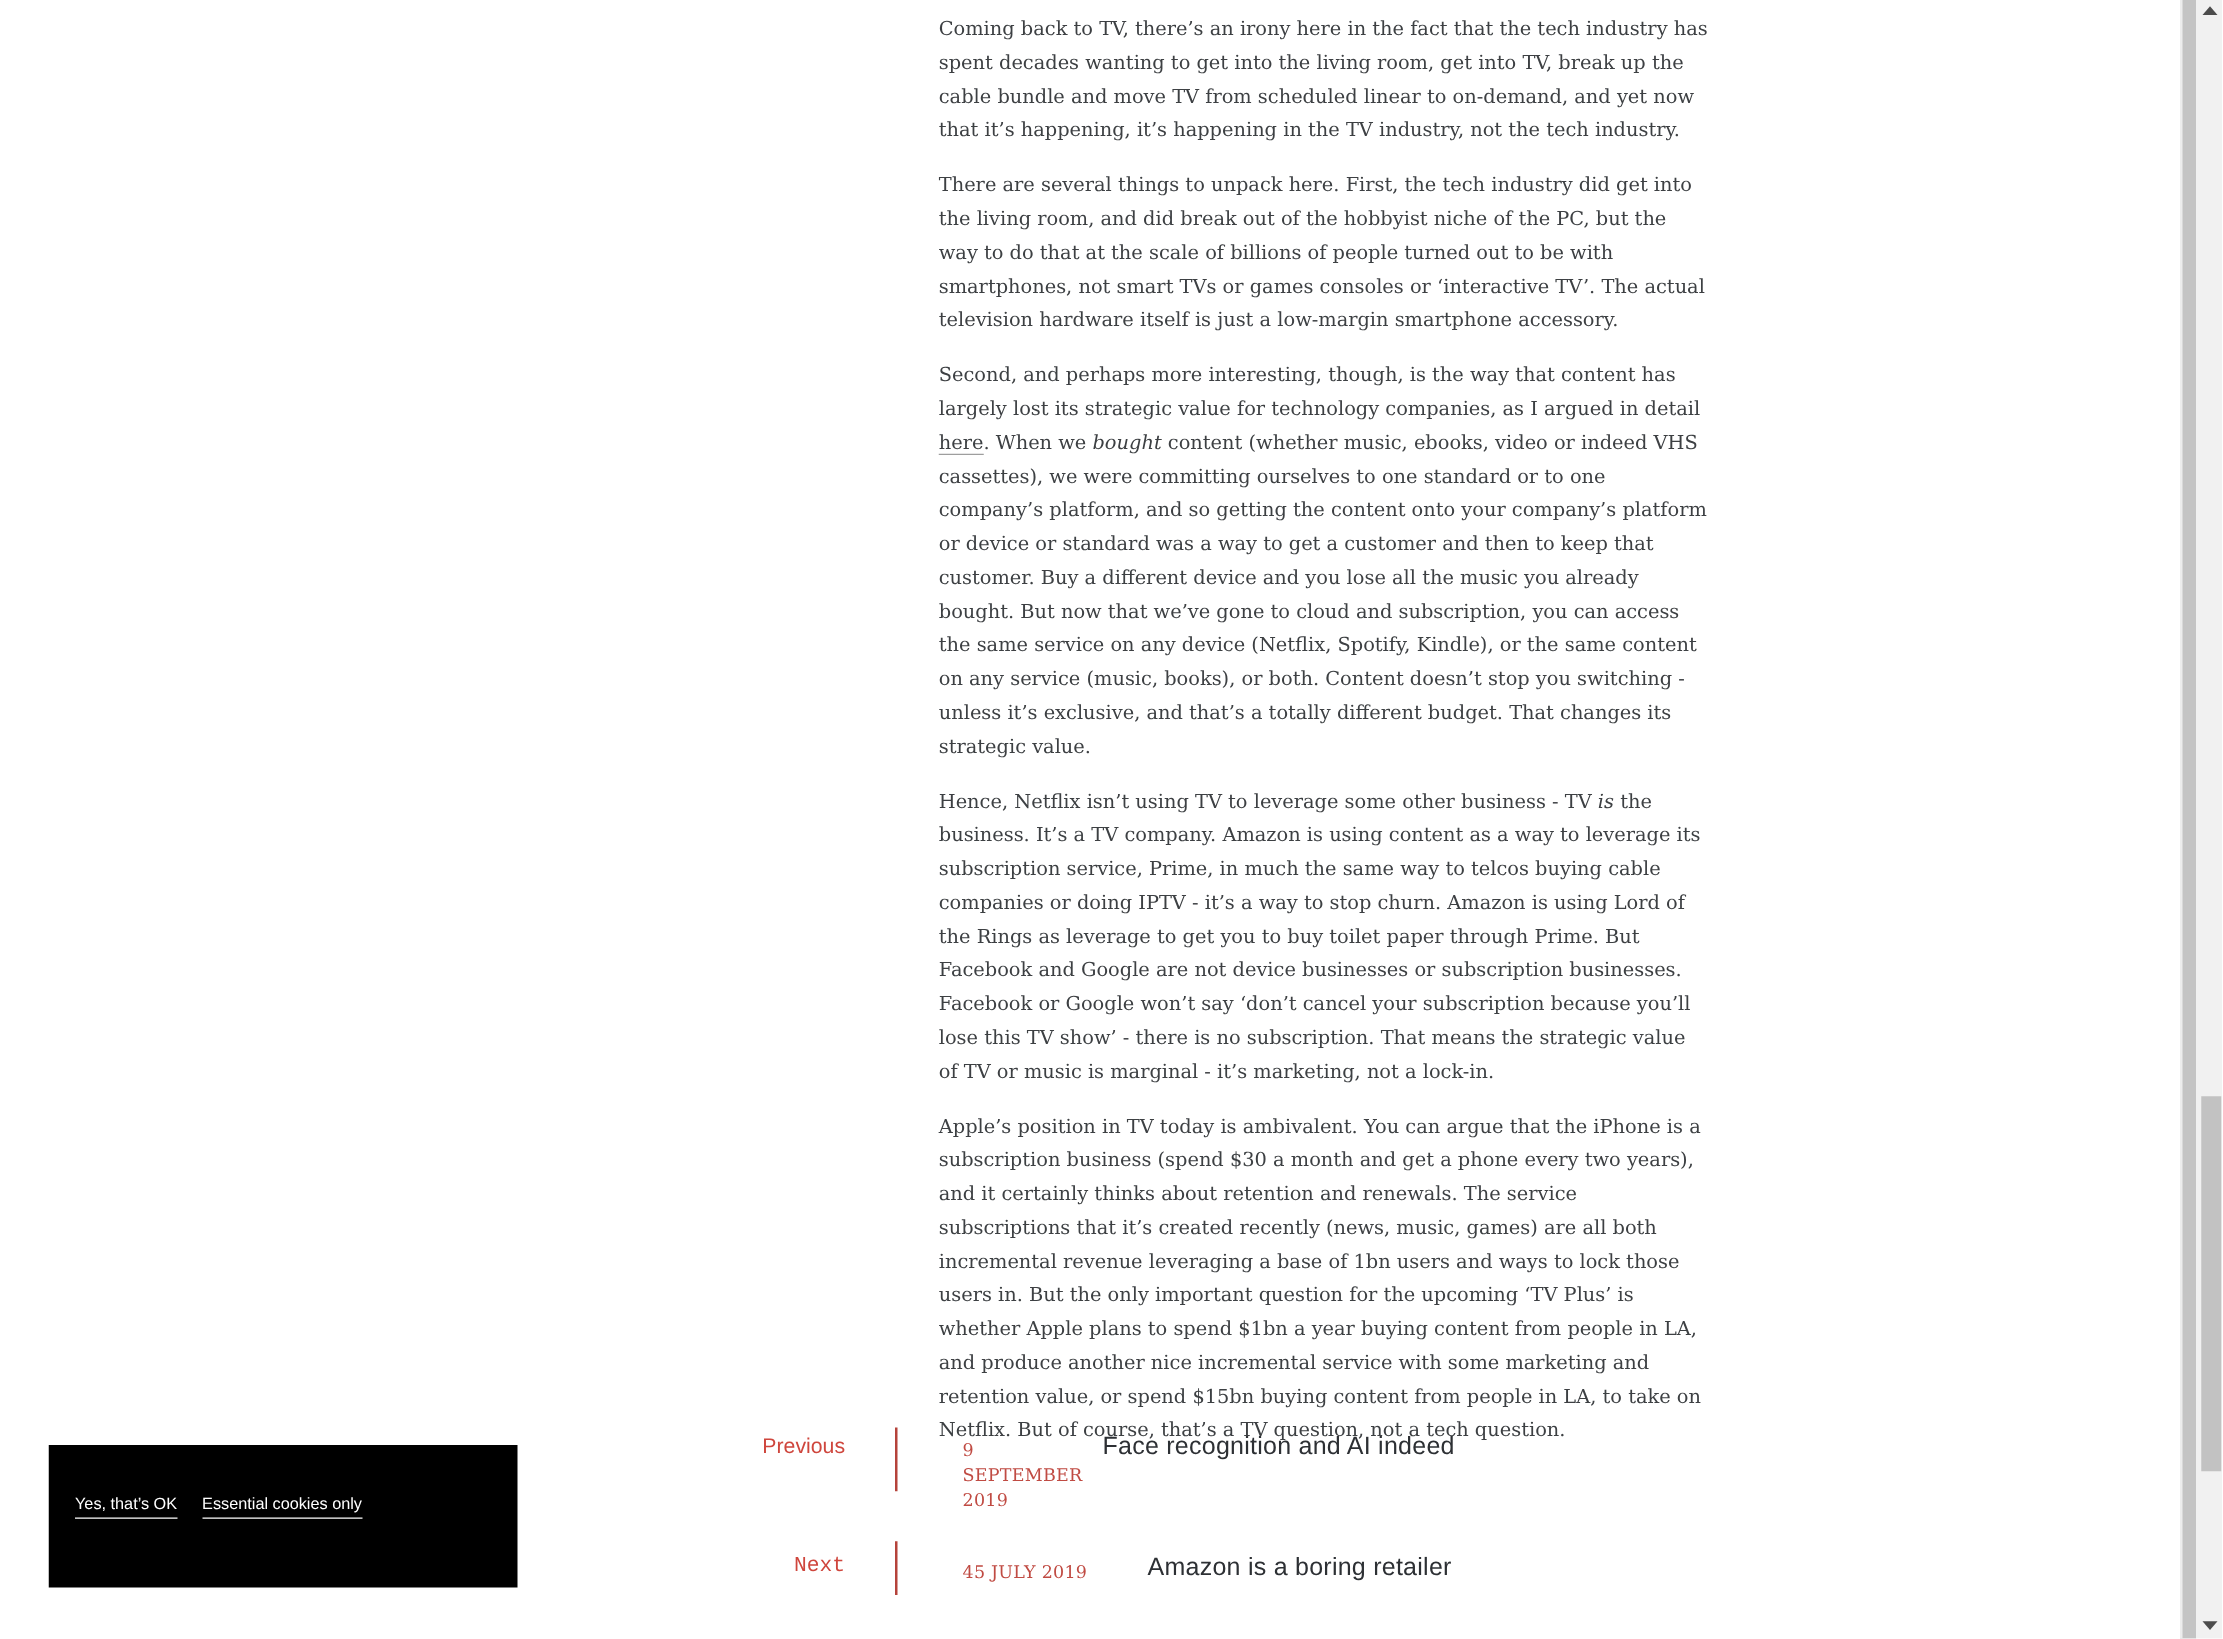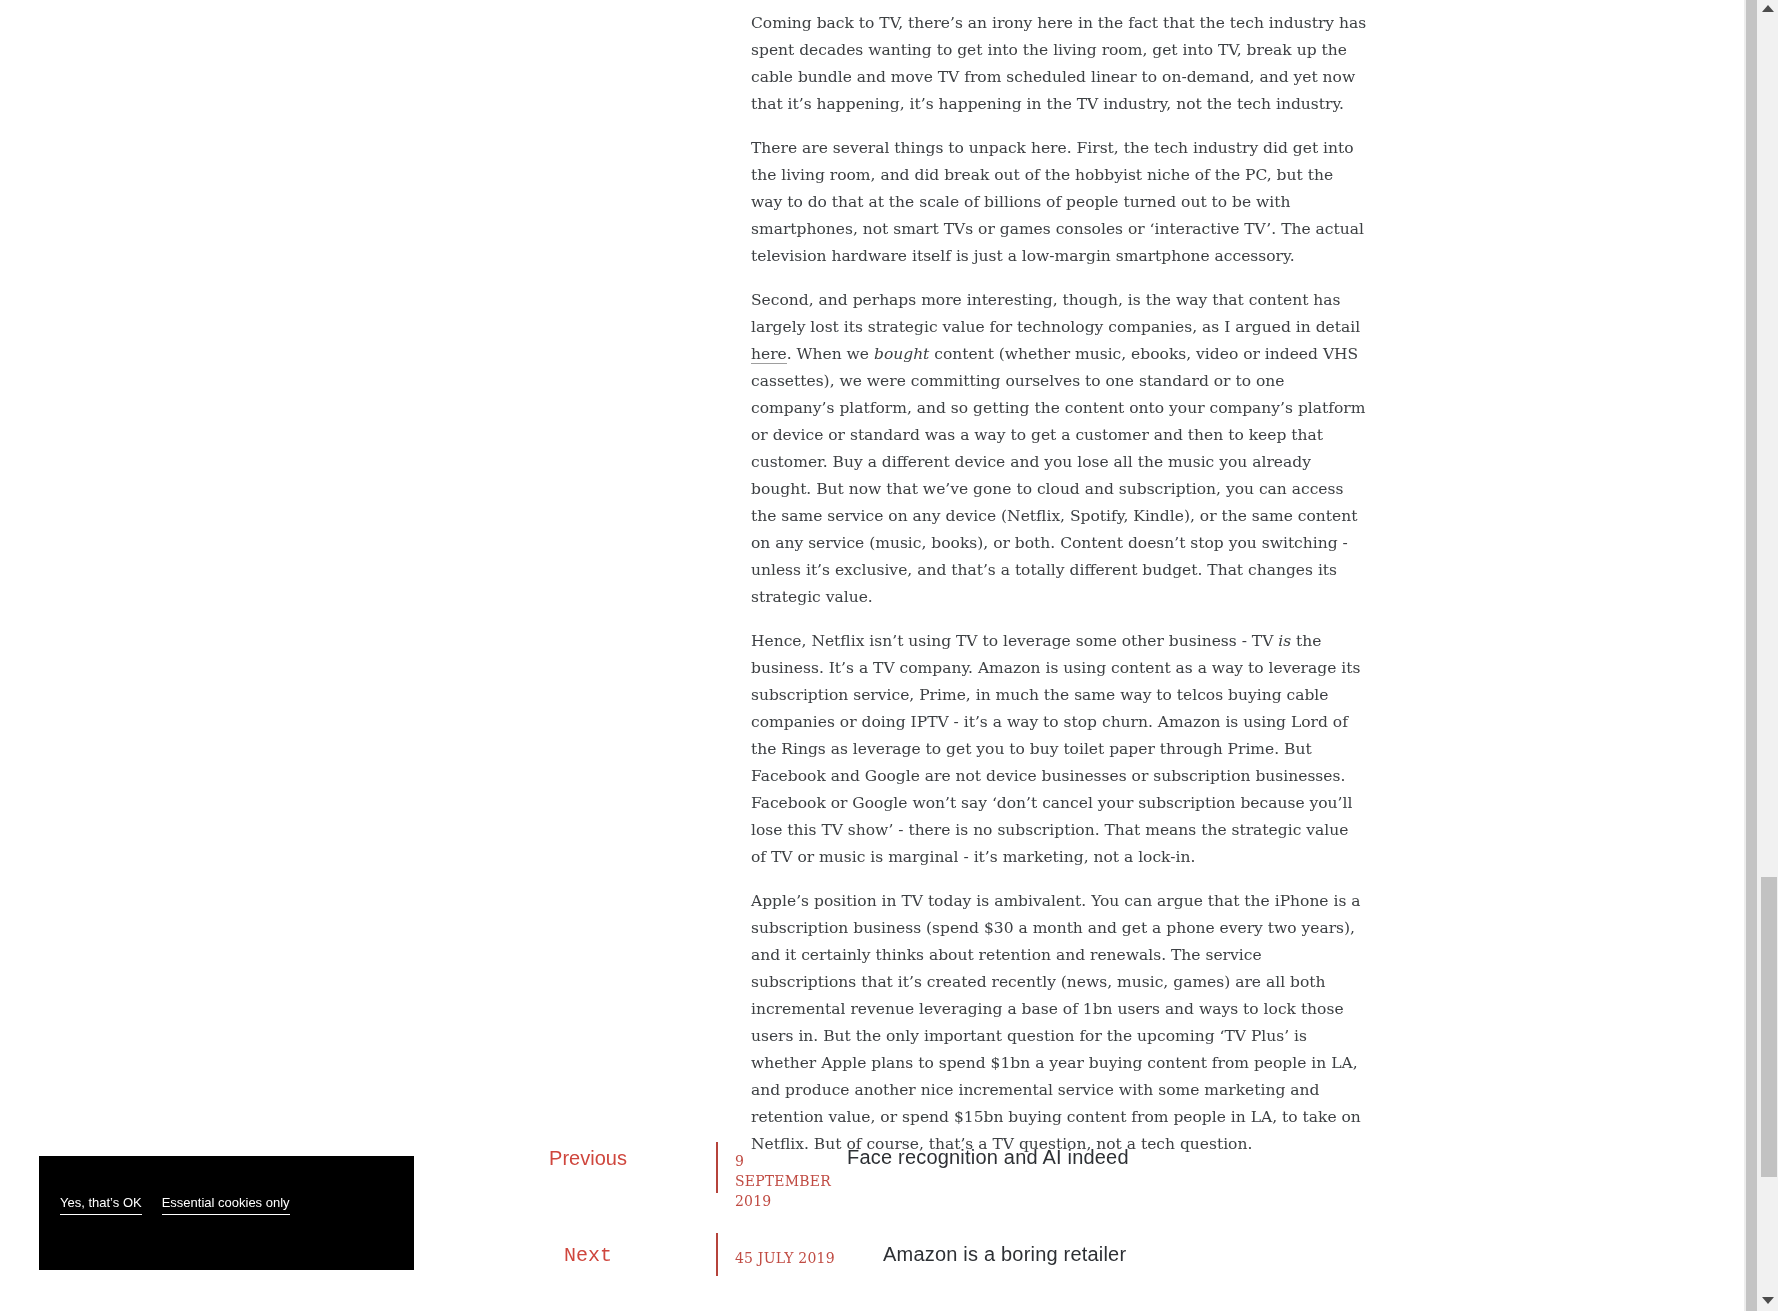--- a/index.html
+++ b/index.html
@@ -11,27 +11,27 @@
            font-family:"DejaVu Serif",serif;font-size:15.5px;line-height:27px;
            color:#3d4043;}
   .article p{margin:0 0 17px 0;}
   .article em{font-style:italic;}
   .article a{color:#3d4043;text-decoration:none;border-bottom:1px solid #9e9e9e;cursor:pointer;}
 
   
   .pager-row{position:absolute;left:500px;display:flex;align-items:flex-start;}
   .pager-row.prev{top:1141px;}
   .pager-row.next{top:1232px;}
-  .pager-label{width:176px;text-align:center;font-size:20px;color:#cf463d;cursor:pointer;}
+  .pager-label{width:176px;text-align:right;font-size:17px;color:#cf463d;cursor:pointer;}
   .prev .pager-label{padding-top:6px;}
   .next .pager-label{padding-top:12px;font-family:Liberation Mono, monospace;}
   .pager-divider{width:2px;background:#b5433b;margin-left:40px;}
   .prev .pager-divider{height:51px;margin-top:1px;}
   .next .pager-divider{height:43px;margin-top:1px;}
-  .pager-date{margin-left:17px;width:104px;font-family:"DejaVu Serif",serif;
+  .pager-date{margin-left:52px;width:104px;font-family:"DejaVu Serif",serif;
               font-size:14px;line-height:20px;color:#c04b43;letter-spacing:.2px;}
   .prev .pager-date{padding-top:10px;}
   .next .pager-date{padding-top:16px;}
   .pager-title{margin-left:8px;font-size:20px;color:#2d3034;letter-spacing:.2px;cursor:pointer;white-space:nowrap;}
   .prev .pager-title{padding-top:5px;}
   .next .pager-title{padding-top:11px;margin-left:44px;}
 
   
   .cookie{position:absolute;left:39px;top:1156px;width:375px;height:114px;background:#000;
           box-sizing:border-box;padding:18px 18px 0 21px;}

